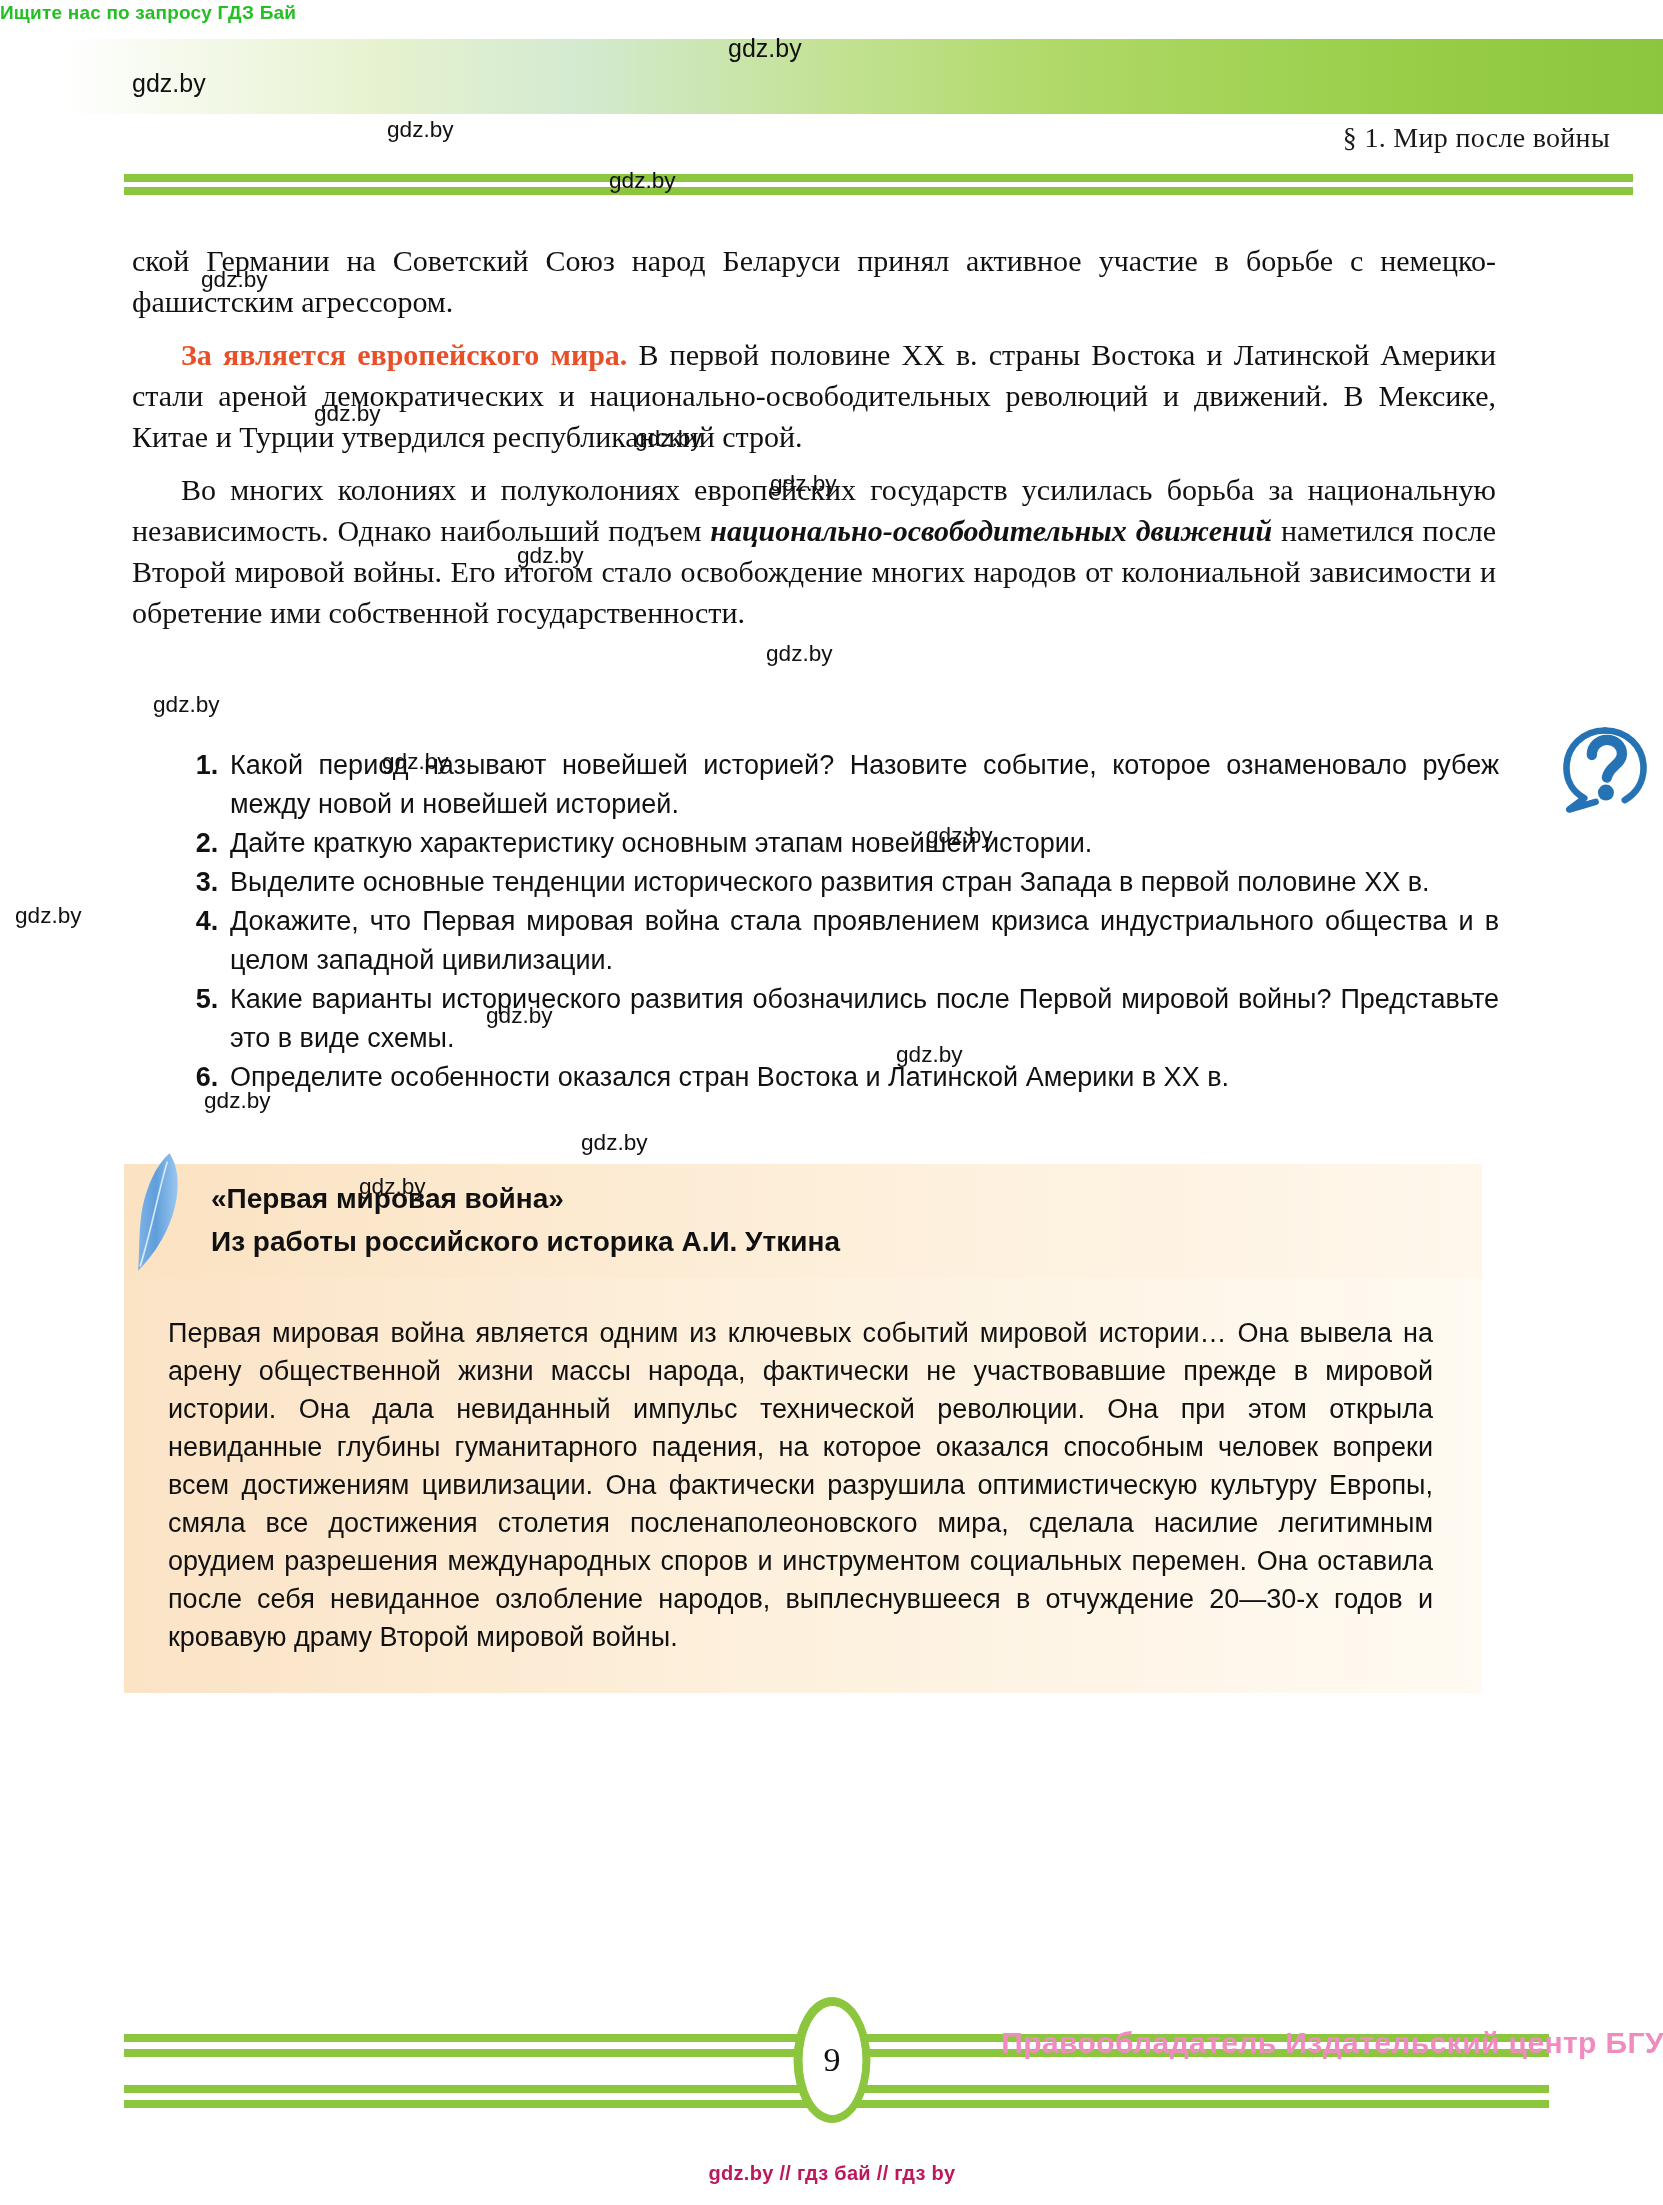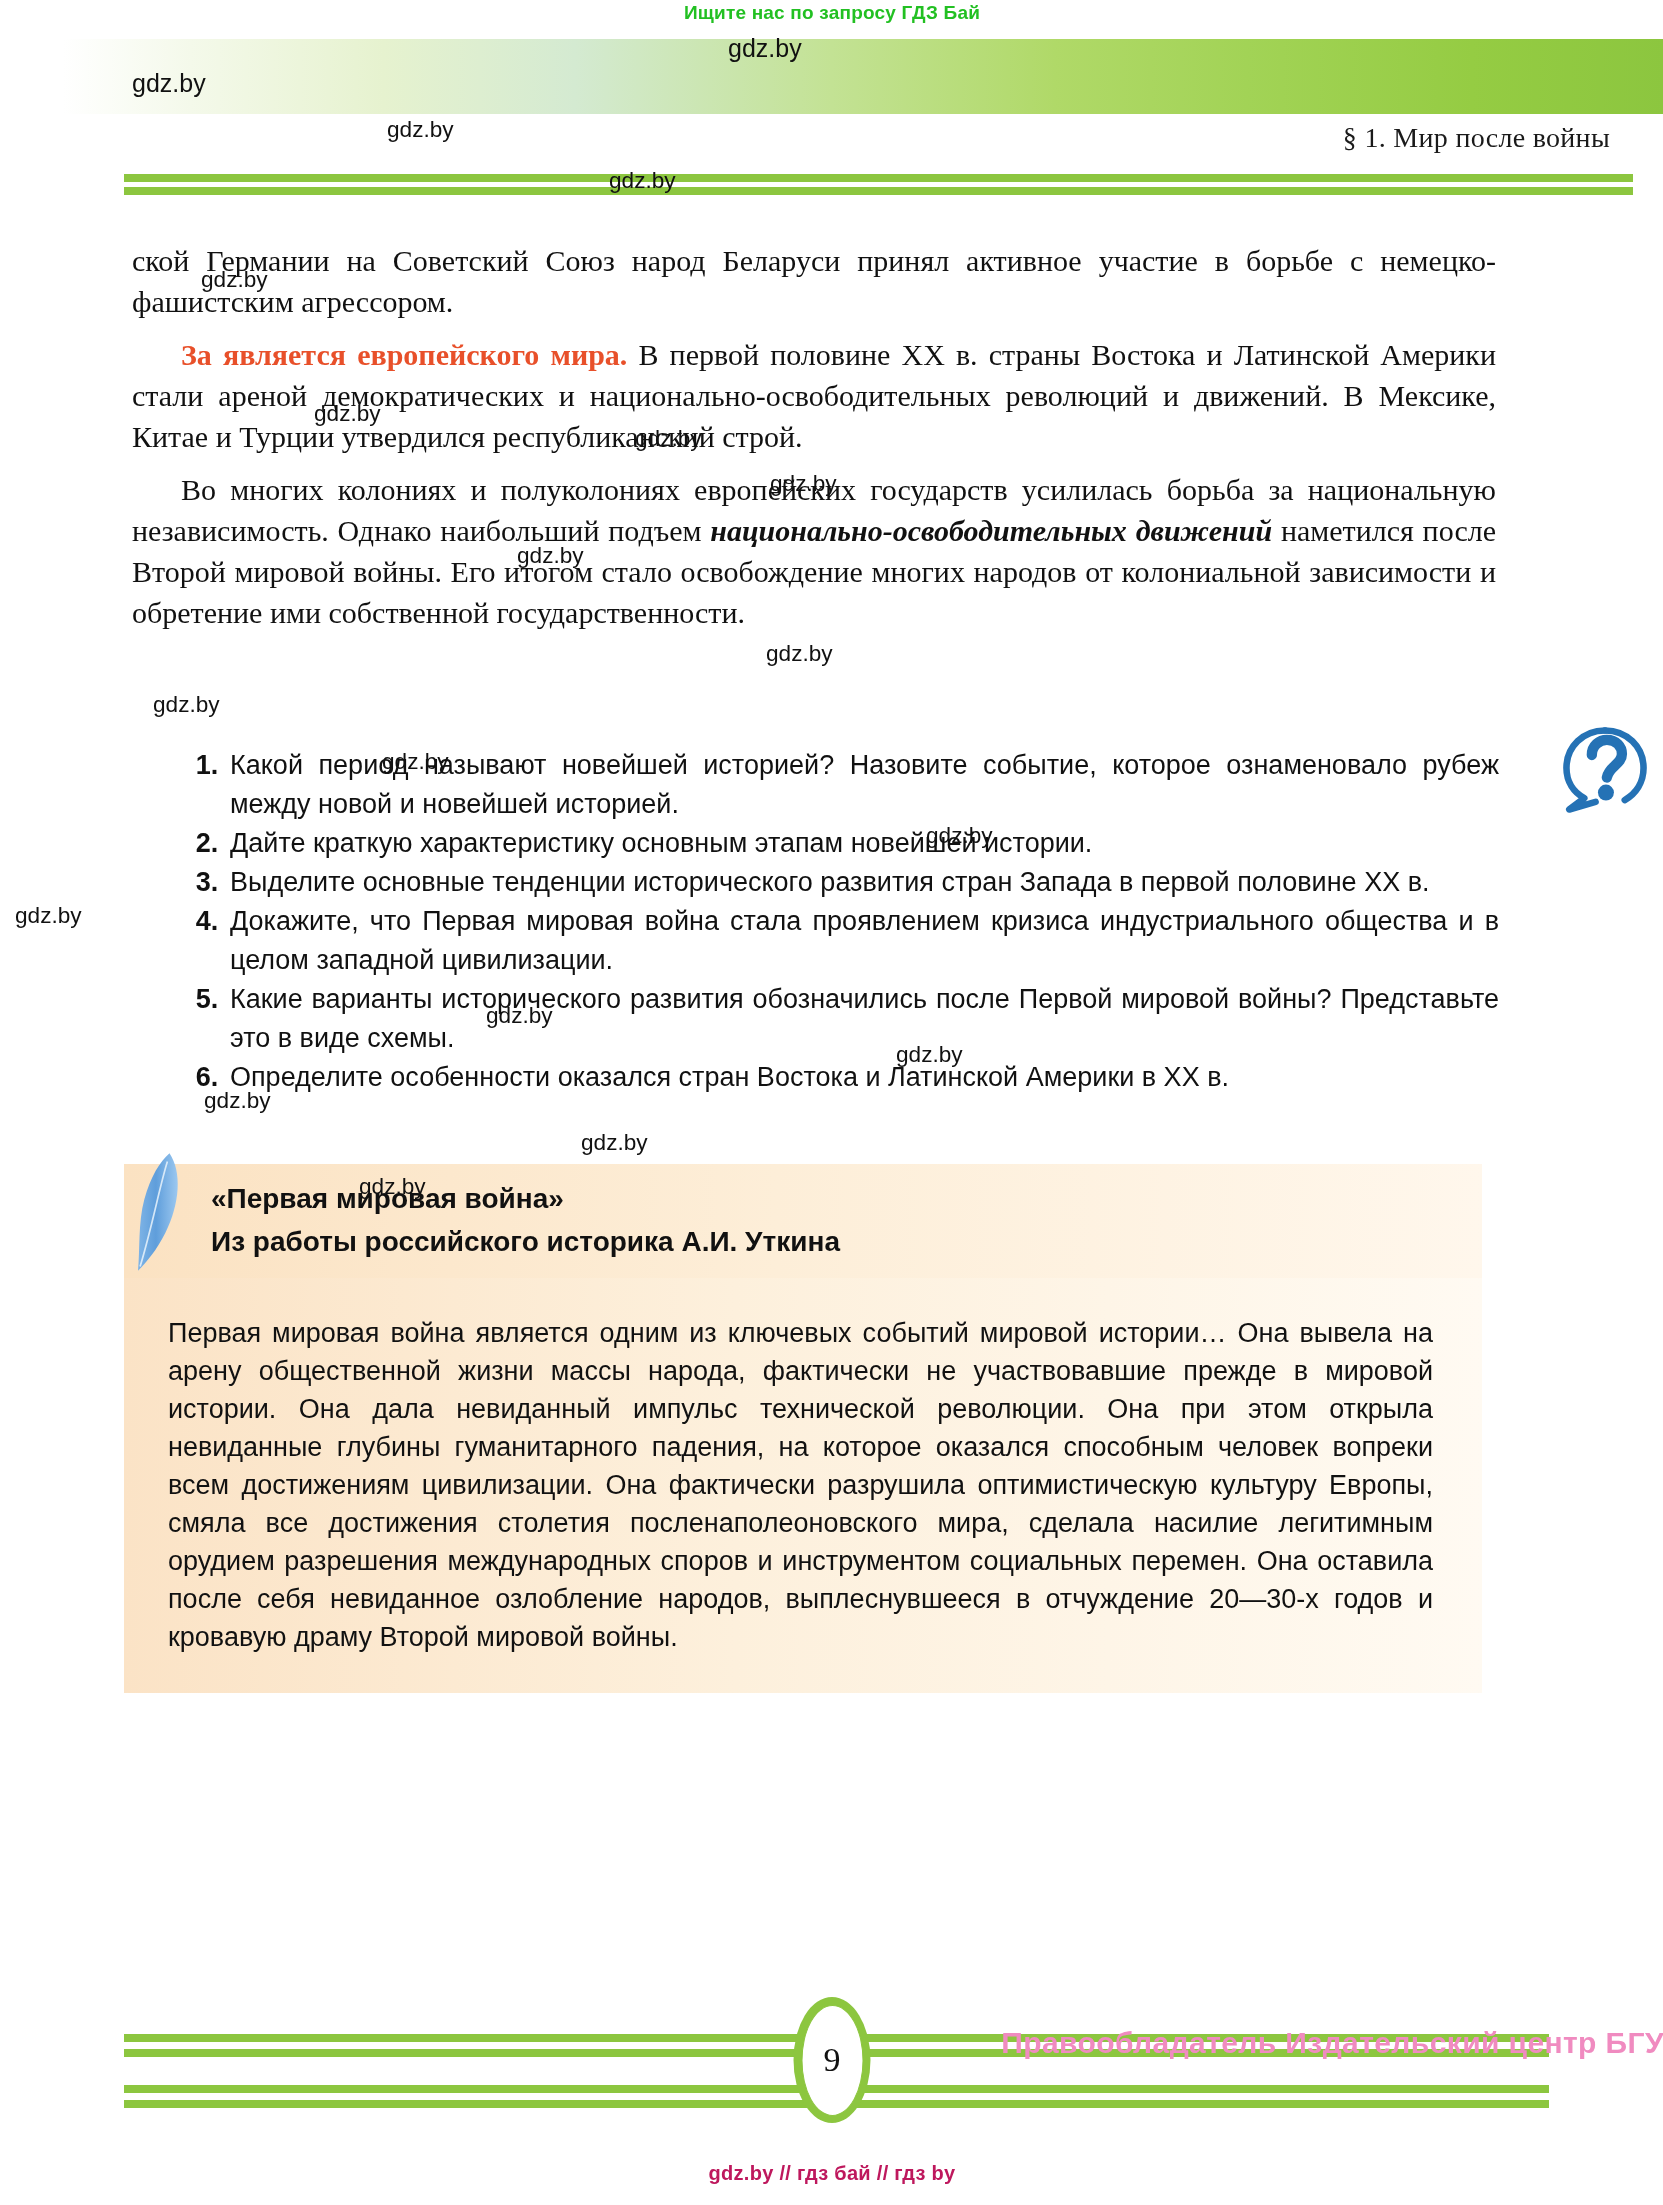--- a/index.html
+++ b/index.html
@@ -14,21 +14,21 @@
     font-family: "Liberation Serif", serif;
     overflow: hidden;
   }
 
   
   .promo-line {
     position: absolute;
     top: 1.7px;
     left: 0;
     width: 100%;
-    text-align: center;
+    text-align: left;
     color: #22c022;
     font-family: "Liberation Sans", sans-serif;
     font-size: 19px;
     font-weight: bold;
     letter-spacing: 0.2px;
   }
 
   
   .header-band {
     position: absolute;

